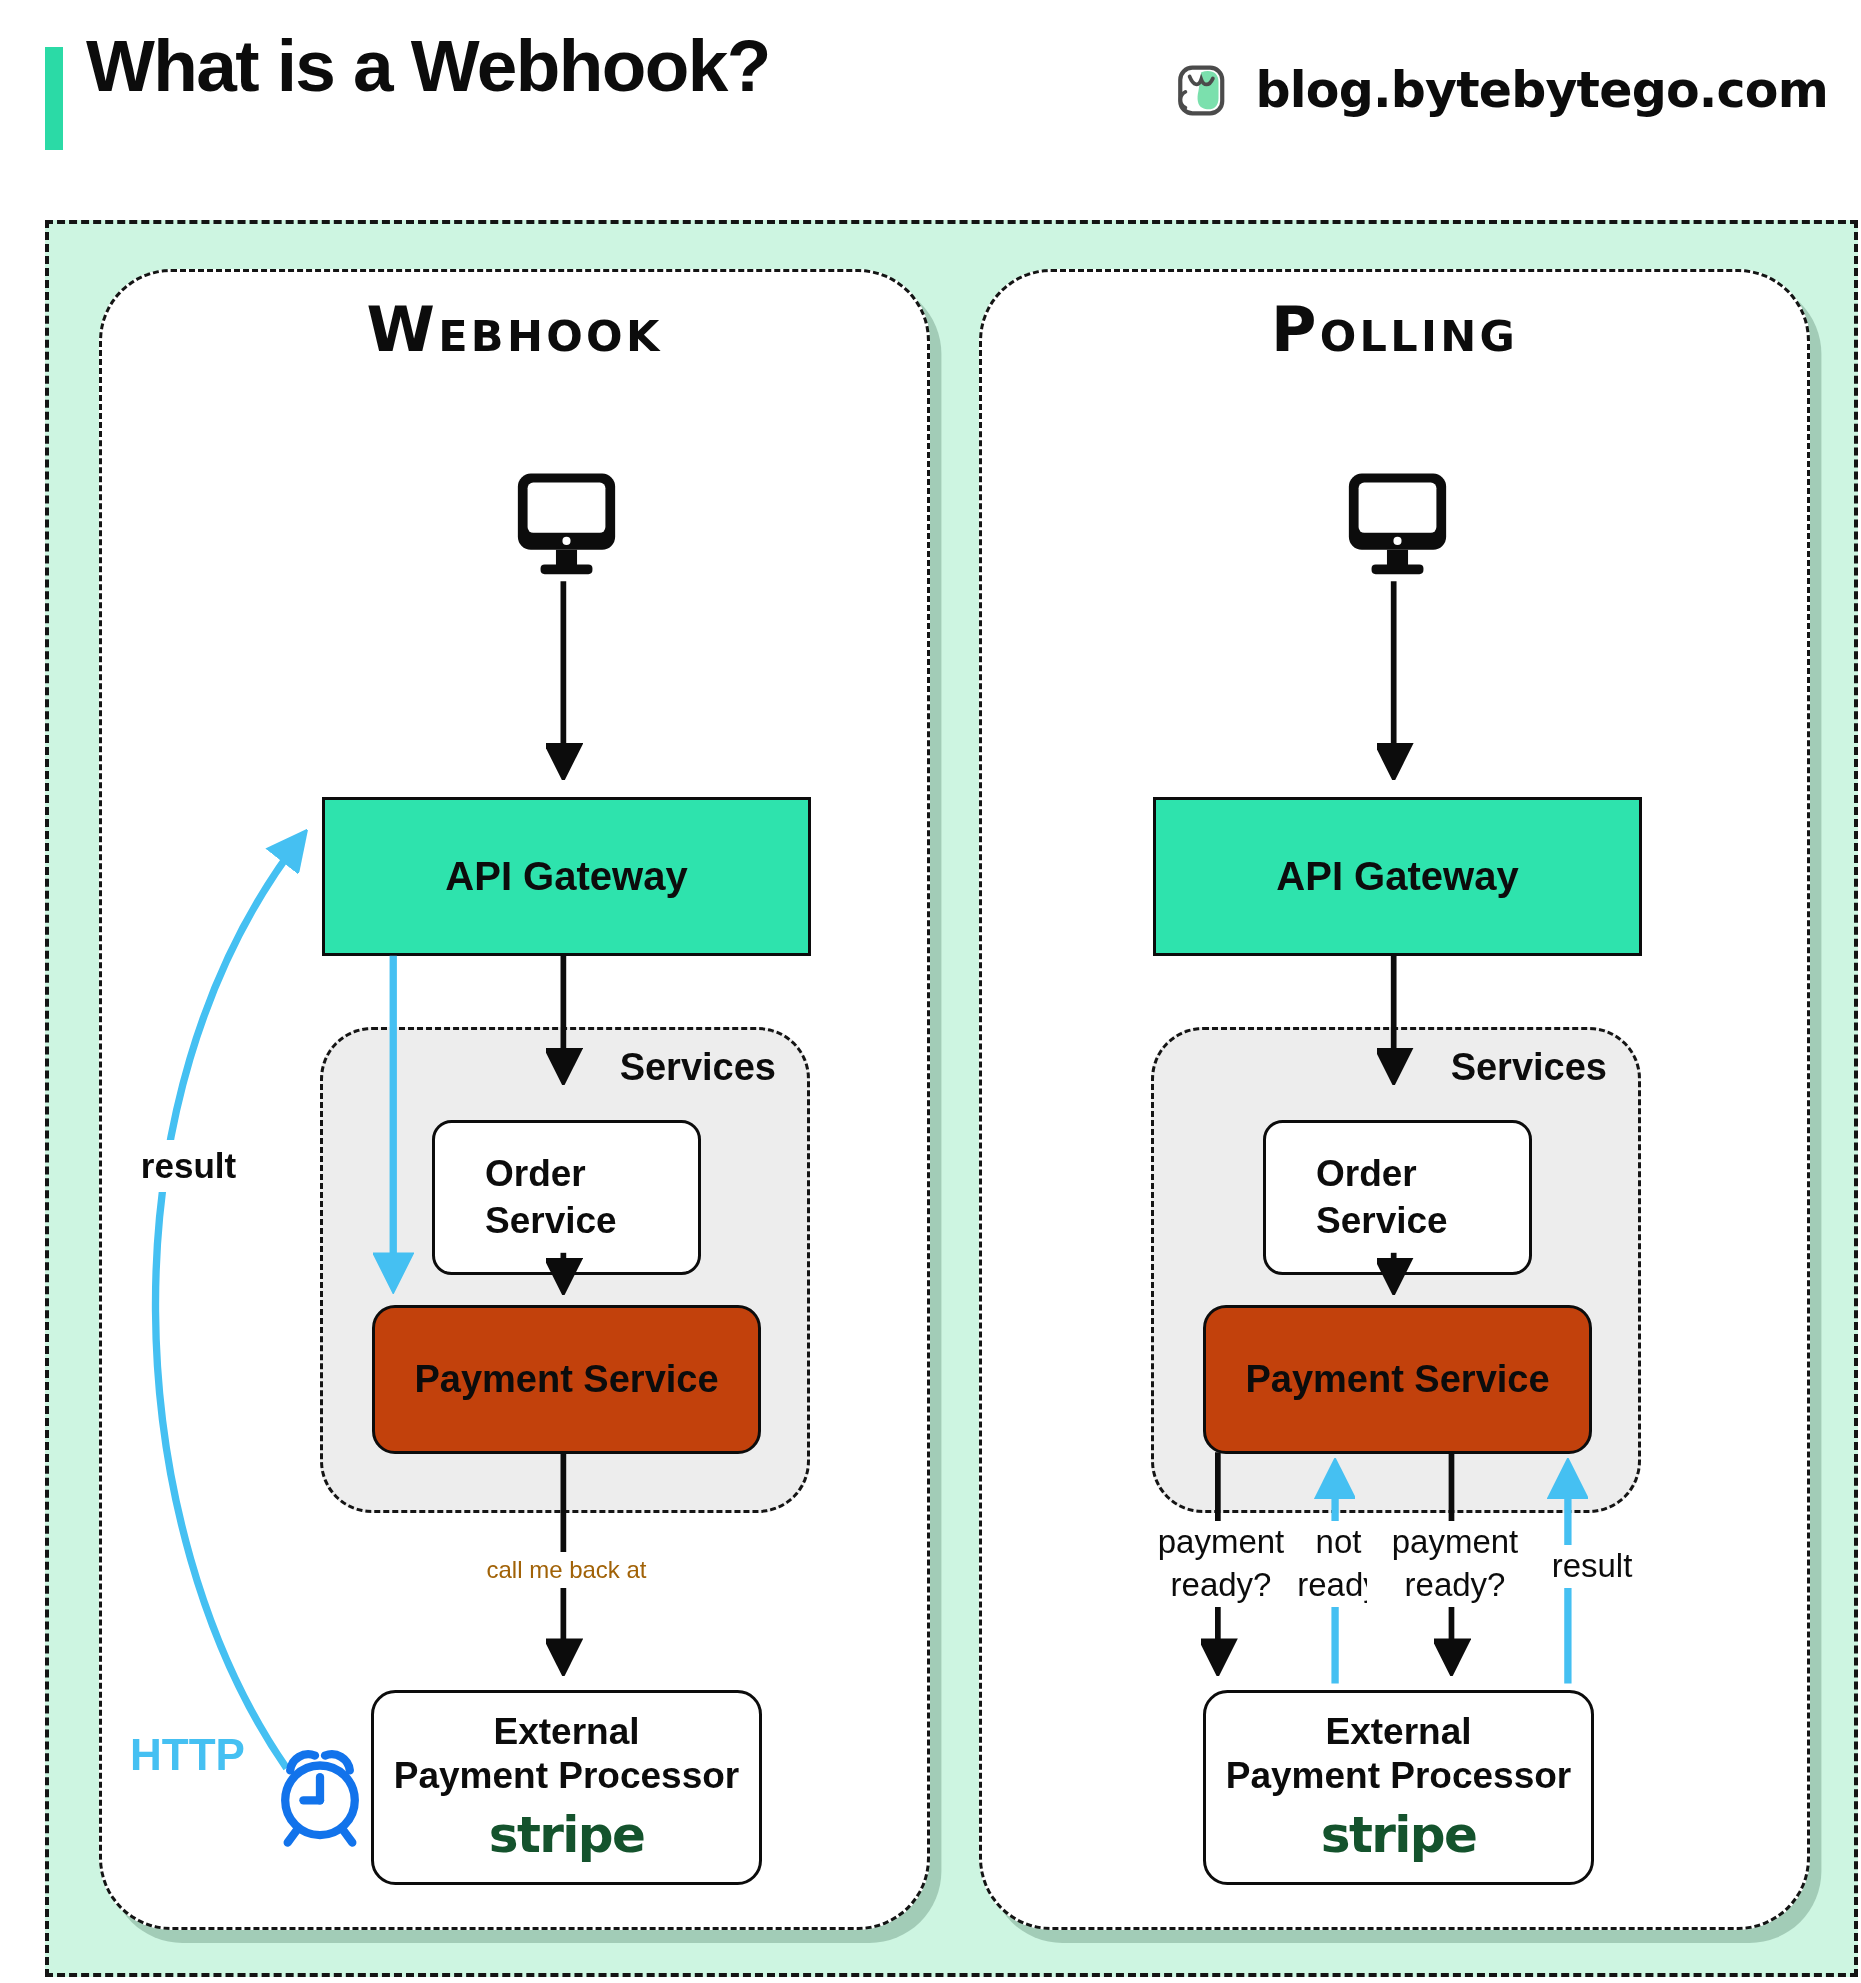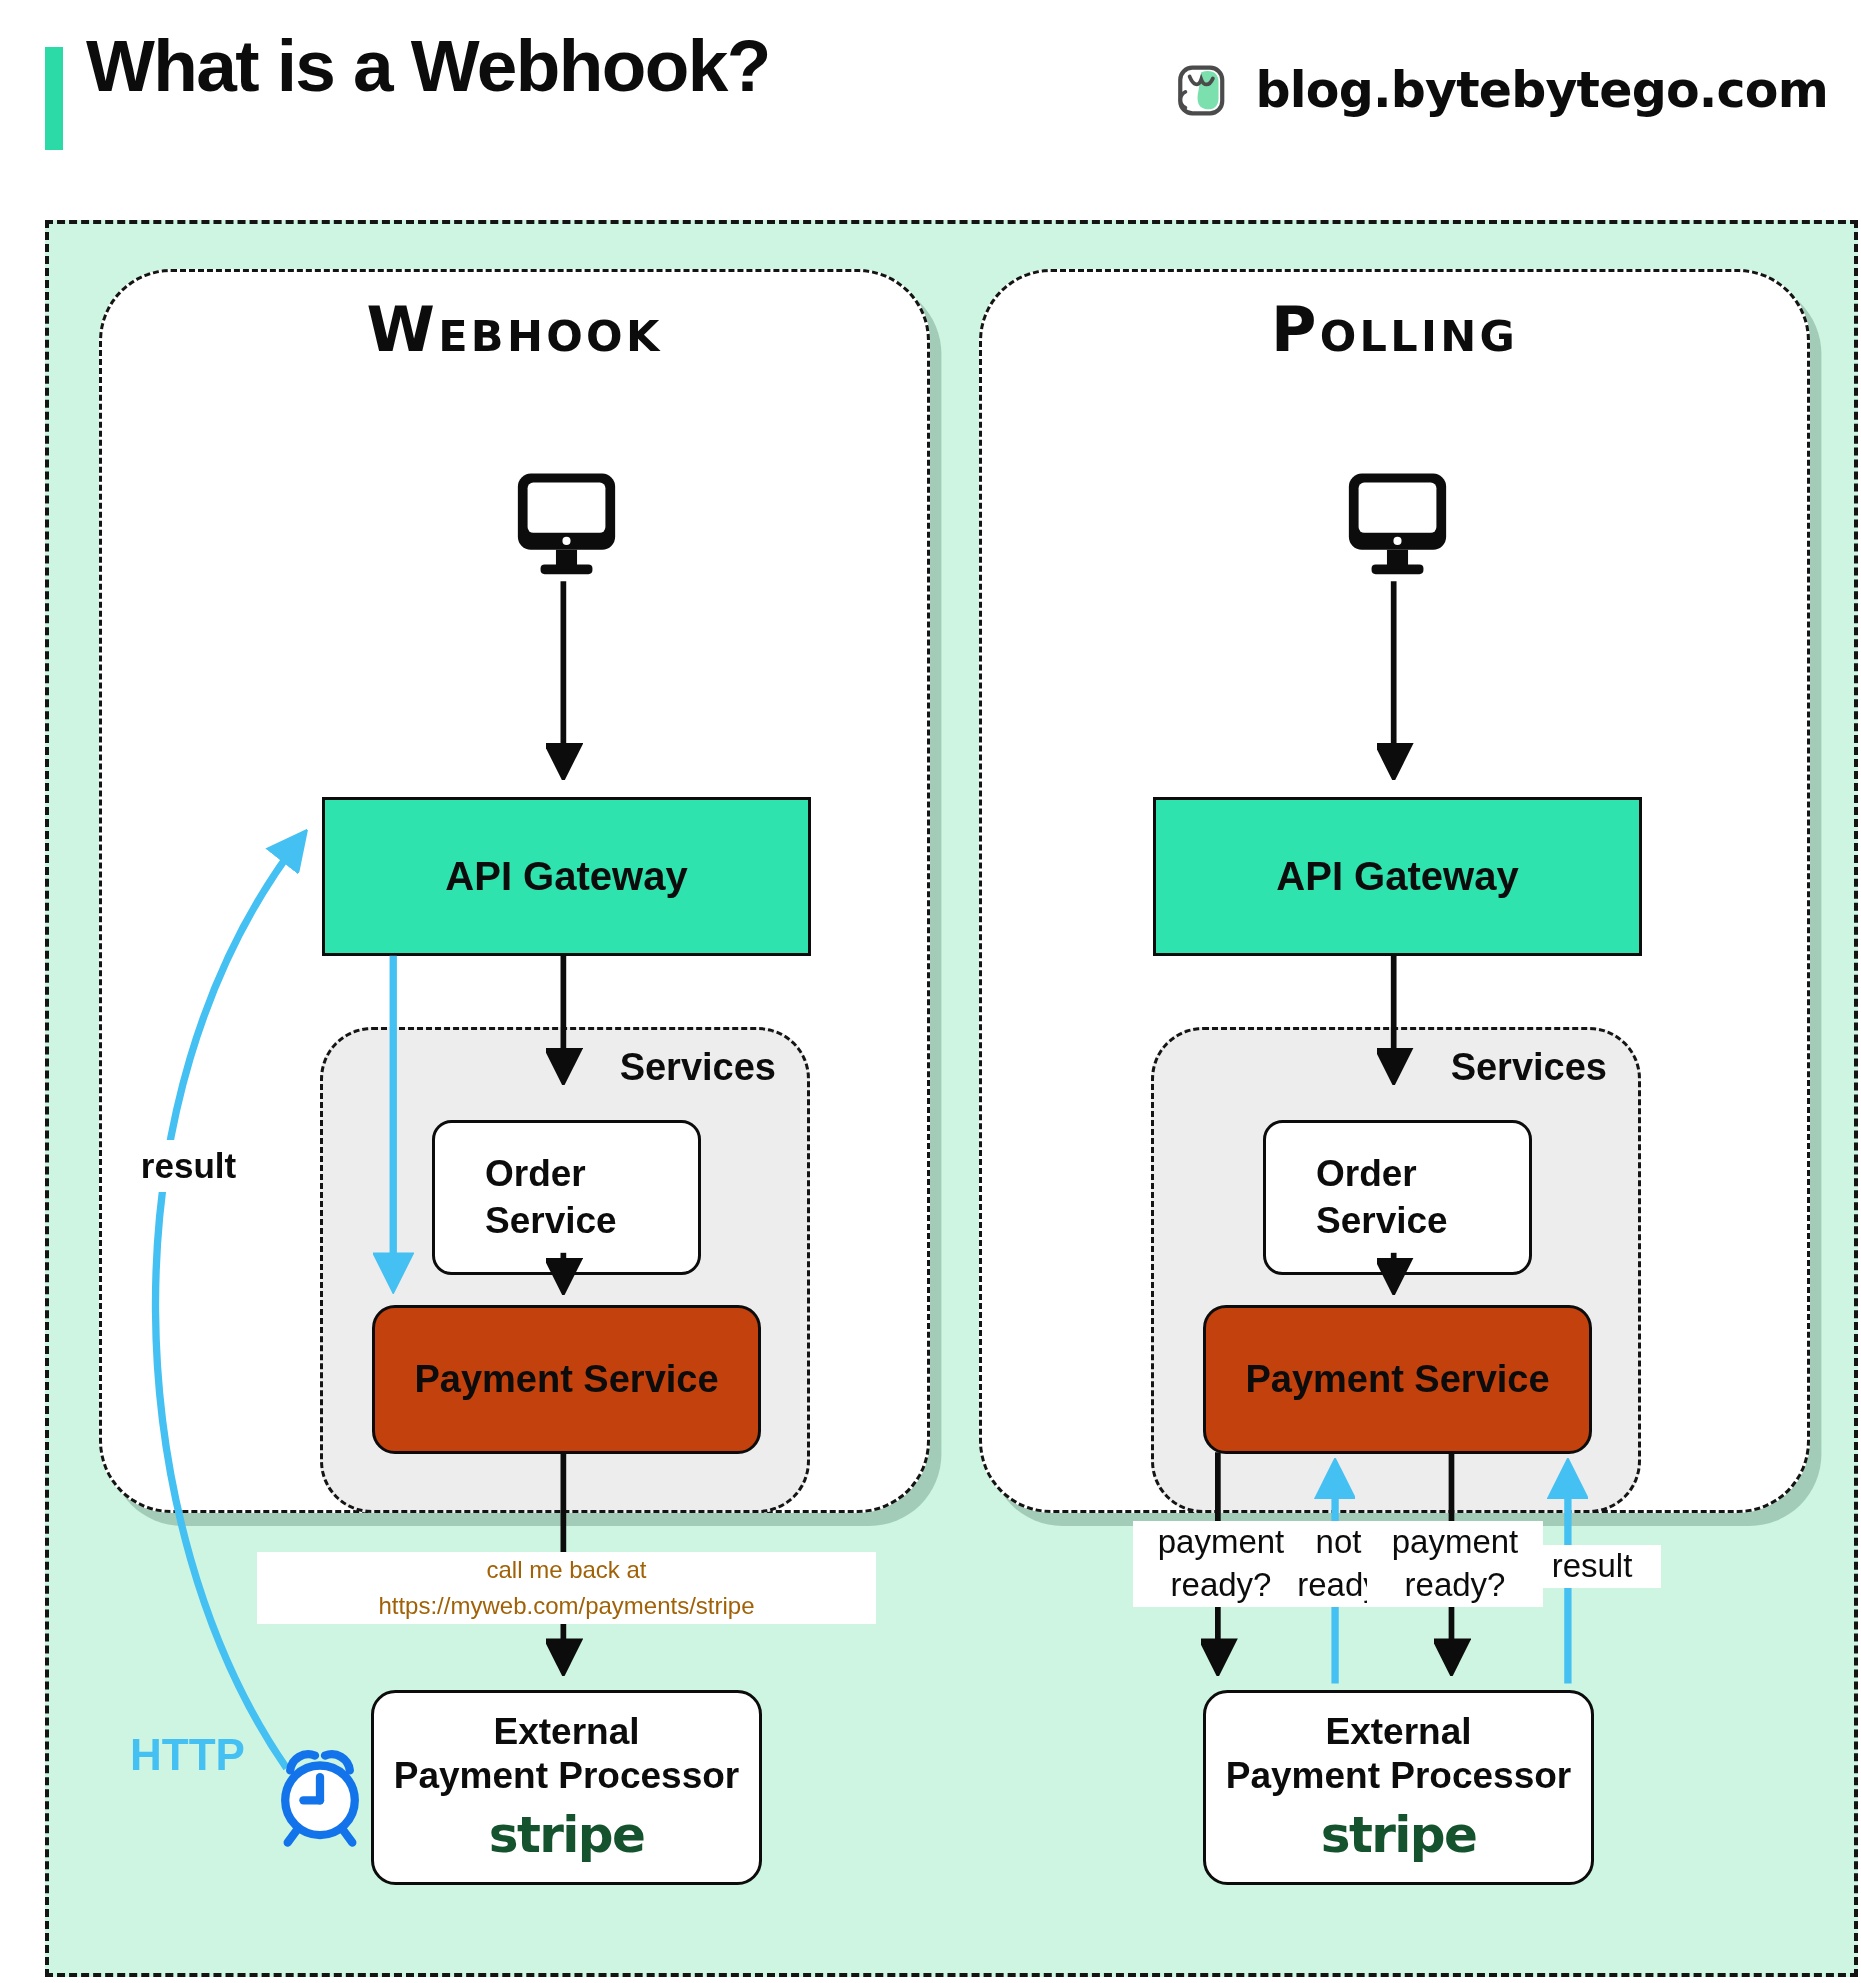--- a/index.html
+++ b/index.html
@@ -17,21 +17,21 @@
   .site-text { font-family:"DejaVu Sans", sans-serif; font-size:49px; font-weight:700; letter-spacing:-0.8px; }
 
   
   .outer-box {
     position:absolute; left:45px; top:220px; width:1813px; height:1757px;
     background:#cdf5e1; border:4.1px dashed #141414; box-sizing:border-box;
   }
 
   
   .panel {
-    position:absolute; top:269px; width:831px; height:1244px; background:#ffffff;
+    position:absolute; top:269px; width:831px; height:1661px; background:#ffffff;
     border:3.3px dashed #141414; border-radius:72px; box-sizing:border-box;
     box-shadow:11.4px 13px 0 rgba(128,170,150,0.55);
   }
   .panel-webhook { left:99px; }
   .panel-polling { left:979px; width:831px; }
   .panel-title {
     position:absolute; left:0; right:0; top:21px; text-align:center;
     font-family:"DejaVu Sans", sans-serif; font-size:62px; font-weight:900;
     font-variant:small-caps; letter-spacing:3.3px;
   }
@@ -134,21 +134,20 @@
     </div>
 
     <div class="order-box" style="left:330px;">
       <span>Order Service</span>
     </div>
 
     <div class="pay-box" style="left:270px;">Payment Service</div>
 
     <div class="note callback-note">
       <div>call me back at</div>
-      <div>https://myweb.com/payments/stripe</div>
     </div>
 
     <div class="note result-note-webhook">result</div>
 
     <div class="note http-note">HTTP</div>
 
     <svg class="icon-abs" style="left:169px; top:1462px; z-index:7;" width="98" height="116" viewBox="0 0 116 140">
       <g stroke="#1273eb" stroke-width="10" fill="none" stroke-linecap="round">
         <path d="M22 44 A22 22 0 0 1 52 26"></path>
         <path d="M64 26 A22 22 0 0 1 94 44"></path>

